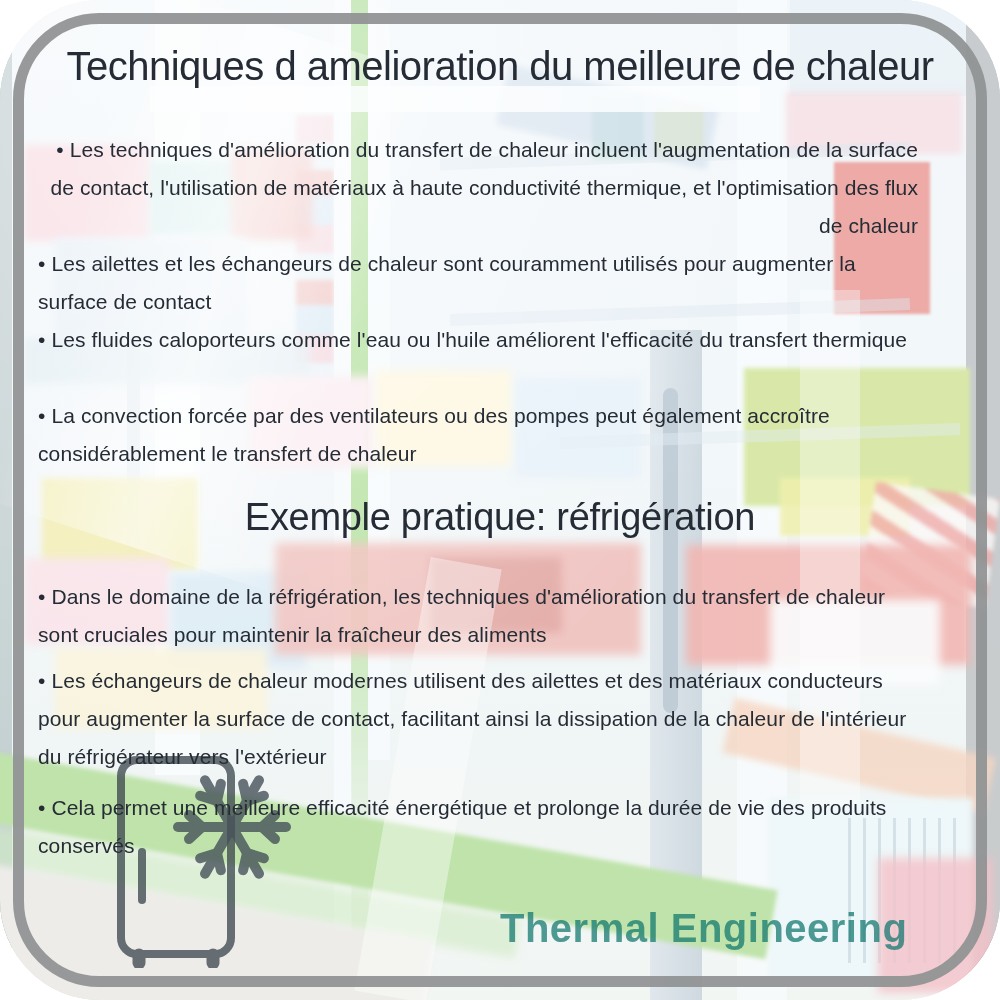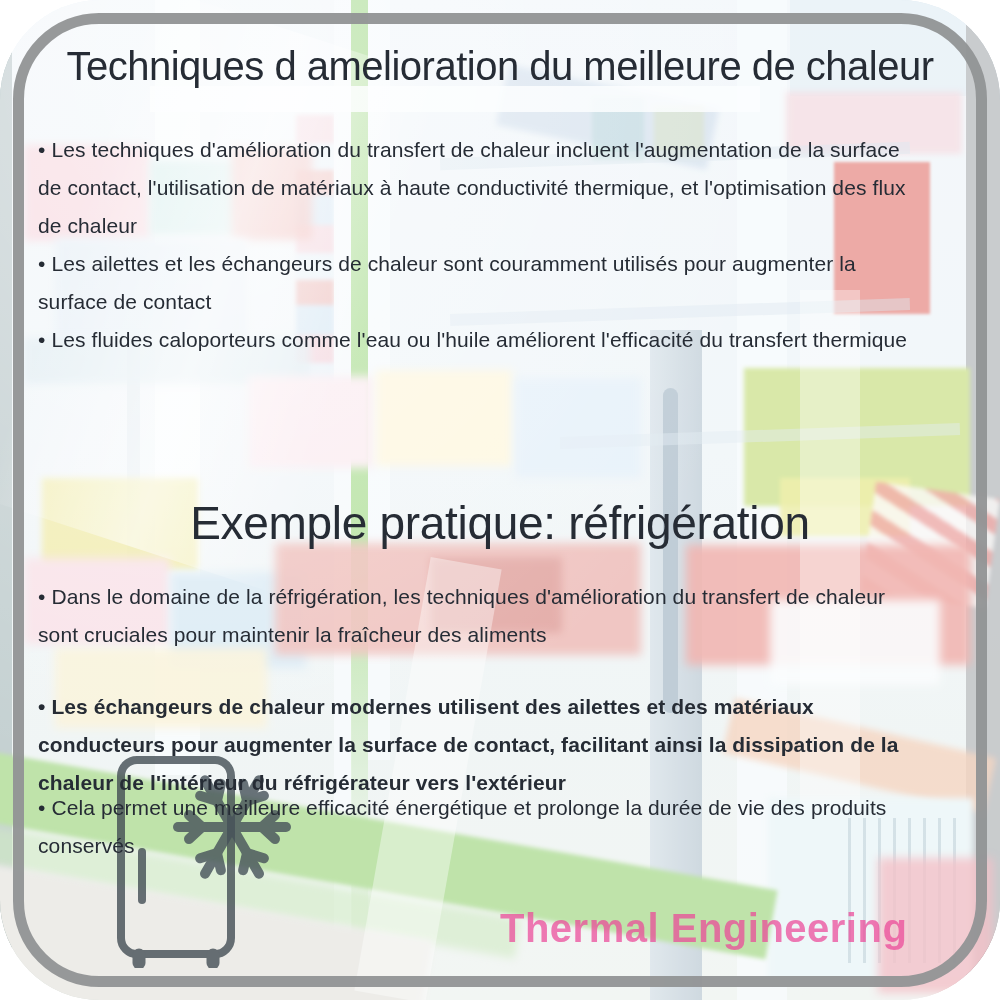--- a/index.html
+++ b/index.html
@@ -71,26 +71,26 @@
 
   
   .fridge-icon{position:absolute;left:112px;top:750px;z-index:4;opacity:.78;}
   .snow-icon{position:absolute;left:166px;top:761px;z-index:4;opacity:.8;}
 
   
   .textlayer{position:absolute;inset:0;z-index:5;color:#262c35;}
   .textlayer h1{position:absolute;left:20px;right:20px;top:44px;margin:0;text-align:center;
     font-size:40px;font-weight:500;letter-spacing:-0.5px;}
   .textlayer h2{position:absolute;left:20px;right:20px;top:496px;margin:0;text-align:center;
-    font-size:46px;font-weight:500;letter-spacing:-0.3px;}
+    font-size:38px;font-weight:500;letter-spacing:-0.3px;}
   .b{position:absolute;left:38px;width:880px;margin:0;font-size:21px;line-height:38px;letter-spacing:.1px;}
-  .b1{top:131px;} .b2{top:245px;} .b3{top:321px;} .b4{top:397px;}
-  .b5{top:578px;} .b6{top:688px;font-weight:bold;} .b7{top:768px;margin-top:21px;}
+  .b1{top:131px;text-align:right;} .b2{top:245px;} .b3{top:321px;} .b4{top:397px;}
+  .b5{top:578px;} .b6{top:662px;} .b7{top:768px;margin-top:21px;}
   .wm{position:absolute;left:500px;top:906px;font-size:40px;font-weight:bold;
-    color:#ec4899;opacity:.72;letter-spacing:.5px;}
+    color:#0f766e;opacity:.72;letter-spacing:.5px;}
 
   
   .frame{position:absolute;inset:13px;border:11px solid rgba(145,147,149,.95);
     border-radius:86px;z-index:6;pointer-events:none;}
 </style>
 </head>
 <body>
 
 <div class="canvas">
 
@@ -188,20 +188,21 @@
           <line x1="30" y1="0" x2="43" y2="12"></line>
         </g>
     </g>
   </svg>
 
   <div class="textlayer">
     <h1>Techniques d amelioration du meilleure de chaleur</h1>
     <p class="b b1">• Les techniques d'amélioration du transfert de chaleur incluent l'augmentation de la surface de contact, l'utilisation de matériaux à haute conductivité thermique, et l'optimisation des flux de chaleur</p>
     <p class="b b2">• Les ailettes et les échangeurs de chaleur sont couramment utilisés pour augmenter la surface de contact</p>
     <p class="b b3">• Les fluides caloporteurs comme l'eau ou l'huile améliorent l'efficacité du transfert thermique</p>
+    <p class="b b4">• La convection forcée par des ventilateurs ou des pompes peut également accroître considérablement le transfert de chaleur</p>
     <h2>Exemple pratique: réfrigération</h2>
     <p class="b b5">• Dans le domaine de la réfrigération, les techniques d'amélioration du transfert de chaleur sont cruciales pour maintenir la fraîcheur des aliments</p>
     <p class="b b6">• Les échangeurs de chaleur modernes utilisent des ailettes et des matériaux conducteurs pour augmenter la surface de contact, facilitant ainsi la dissipation de la chaleur de l'intérieur du réfrigérateur vers l'extérieur</p>
     <p class="b b7">• Cela permet une meilleure efficacité énergétique et prolonge la durée de vie des produits conservés</p>
     <div class="wm">Thermal Engineering</div>
   </div>
 
   <div class="frame"></div>
 </div>
 

